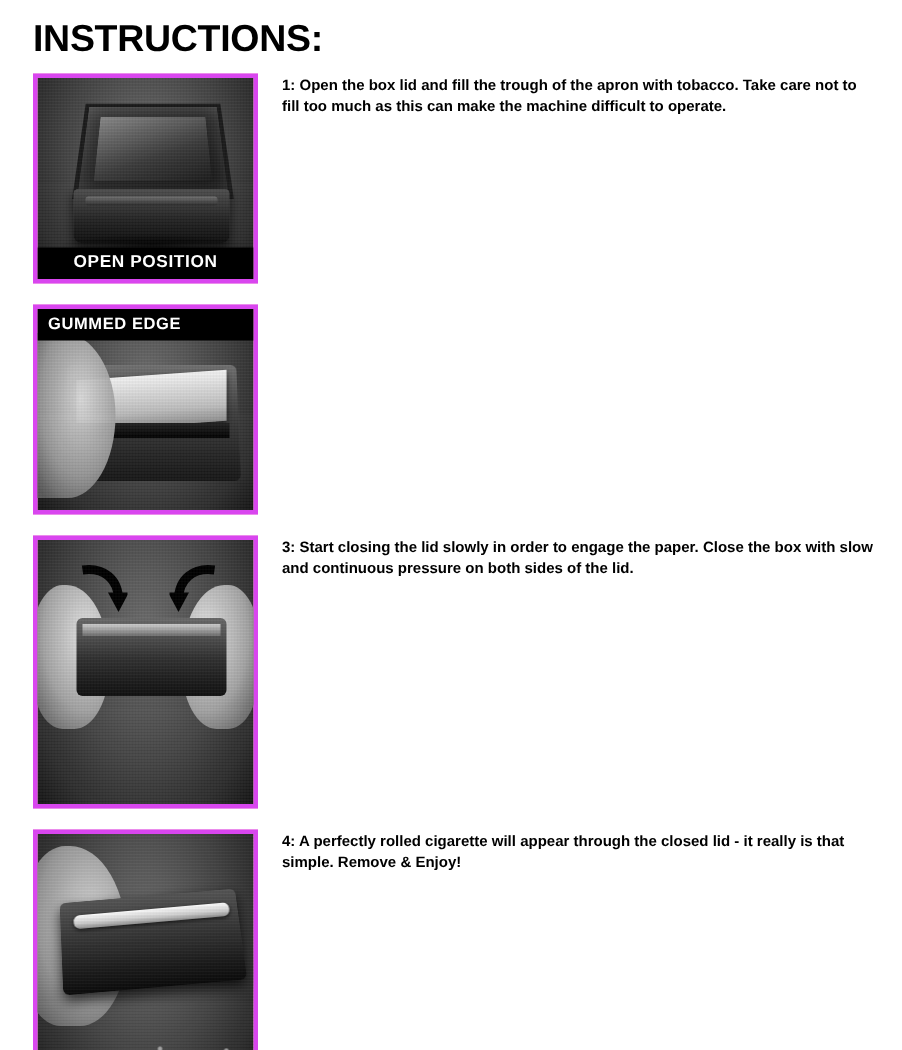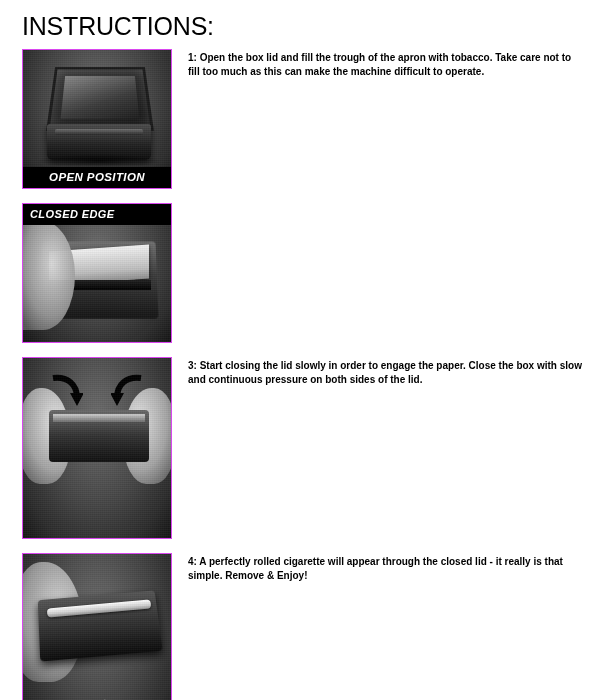--- a/index.html
+++ b/index.html
@@ -16,43 +16,42 @@
   }
   .page {
     position: relative;
     width: 601px;
     height: 700px;
     box-sizing: border-box;
     padding: 14px 16px 0 22px;
   }
   .page-title {
     font-size: 25px;
-    font-weight: normal;
+    font-weight: bold;
     letter-spacing: -0.2px;
     margin: 0 0 10px 0;
     line-height: 1;
   }
   .steps {
     display: block;
   }
   .step {
     display: flex;
     align-items: flex-start;
     margin-bottom: 14px;
   }
   .figure {
     width: 150px;
     height: 140px;
     flex: 0 0 150px;
     position: relative;
     background: #f9a8d4;
     overflow: hidden;
-    border: 1px solid #d946ef;
+    border: 3px solid #d946ef;
     box-sizing: border-box;
-    font-style: italic;
   }
   .figure.tall {
     height: 182px;
   }
   .step-text {
     flex: 1 1 auto;
     padding-left: 16px;
     font-size: 10px;
     font-weight: bold;
     line-height: 1.42;
@@ -259,21 +258,21 @@
 
     <div class="step">
       <div class="figure">
         <div class="photo">
           <div class="f2-body"></div>
           <div class="f2-paper"></div>
           <div class="f2-dark"></div>
           <div class="f2-fingers"></div>
           <div class="grain"></div>
         </div>
-        <div class="caption top">CLOSED EDGE</div>
+        <div class="caption top">GUMMED EDGE</div>
       </div>
     </div>
 
     <div class="step">
       <div class="figure tall">
         <div class="photo">
           <div class="f3-handL"></div>
           <div class="f3-handR"></div>
           <div class="f3-body"></div>
           <div class="f3-lidline"></div>

